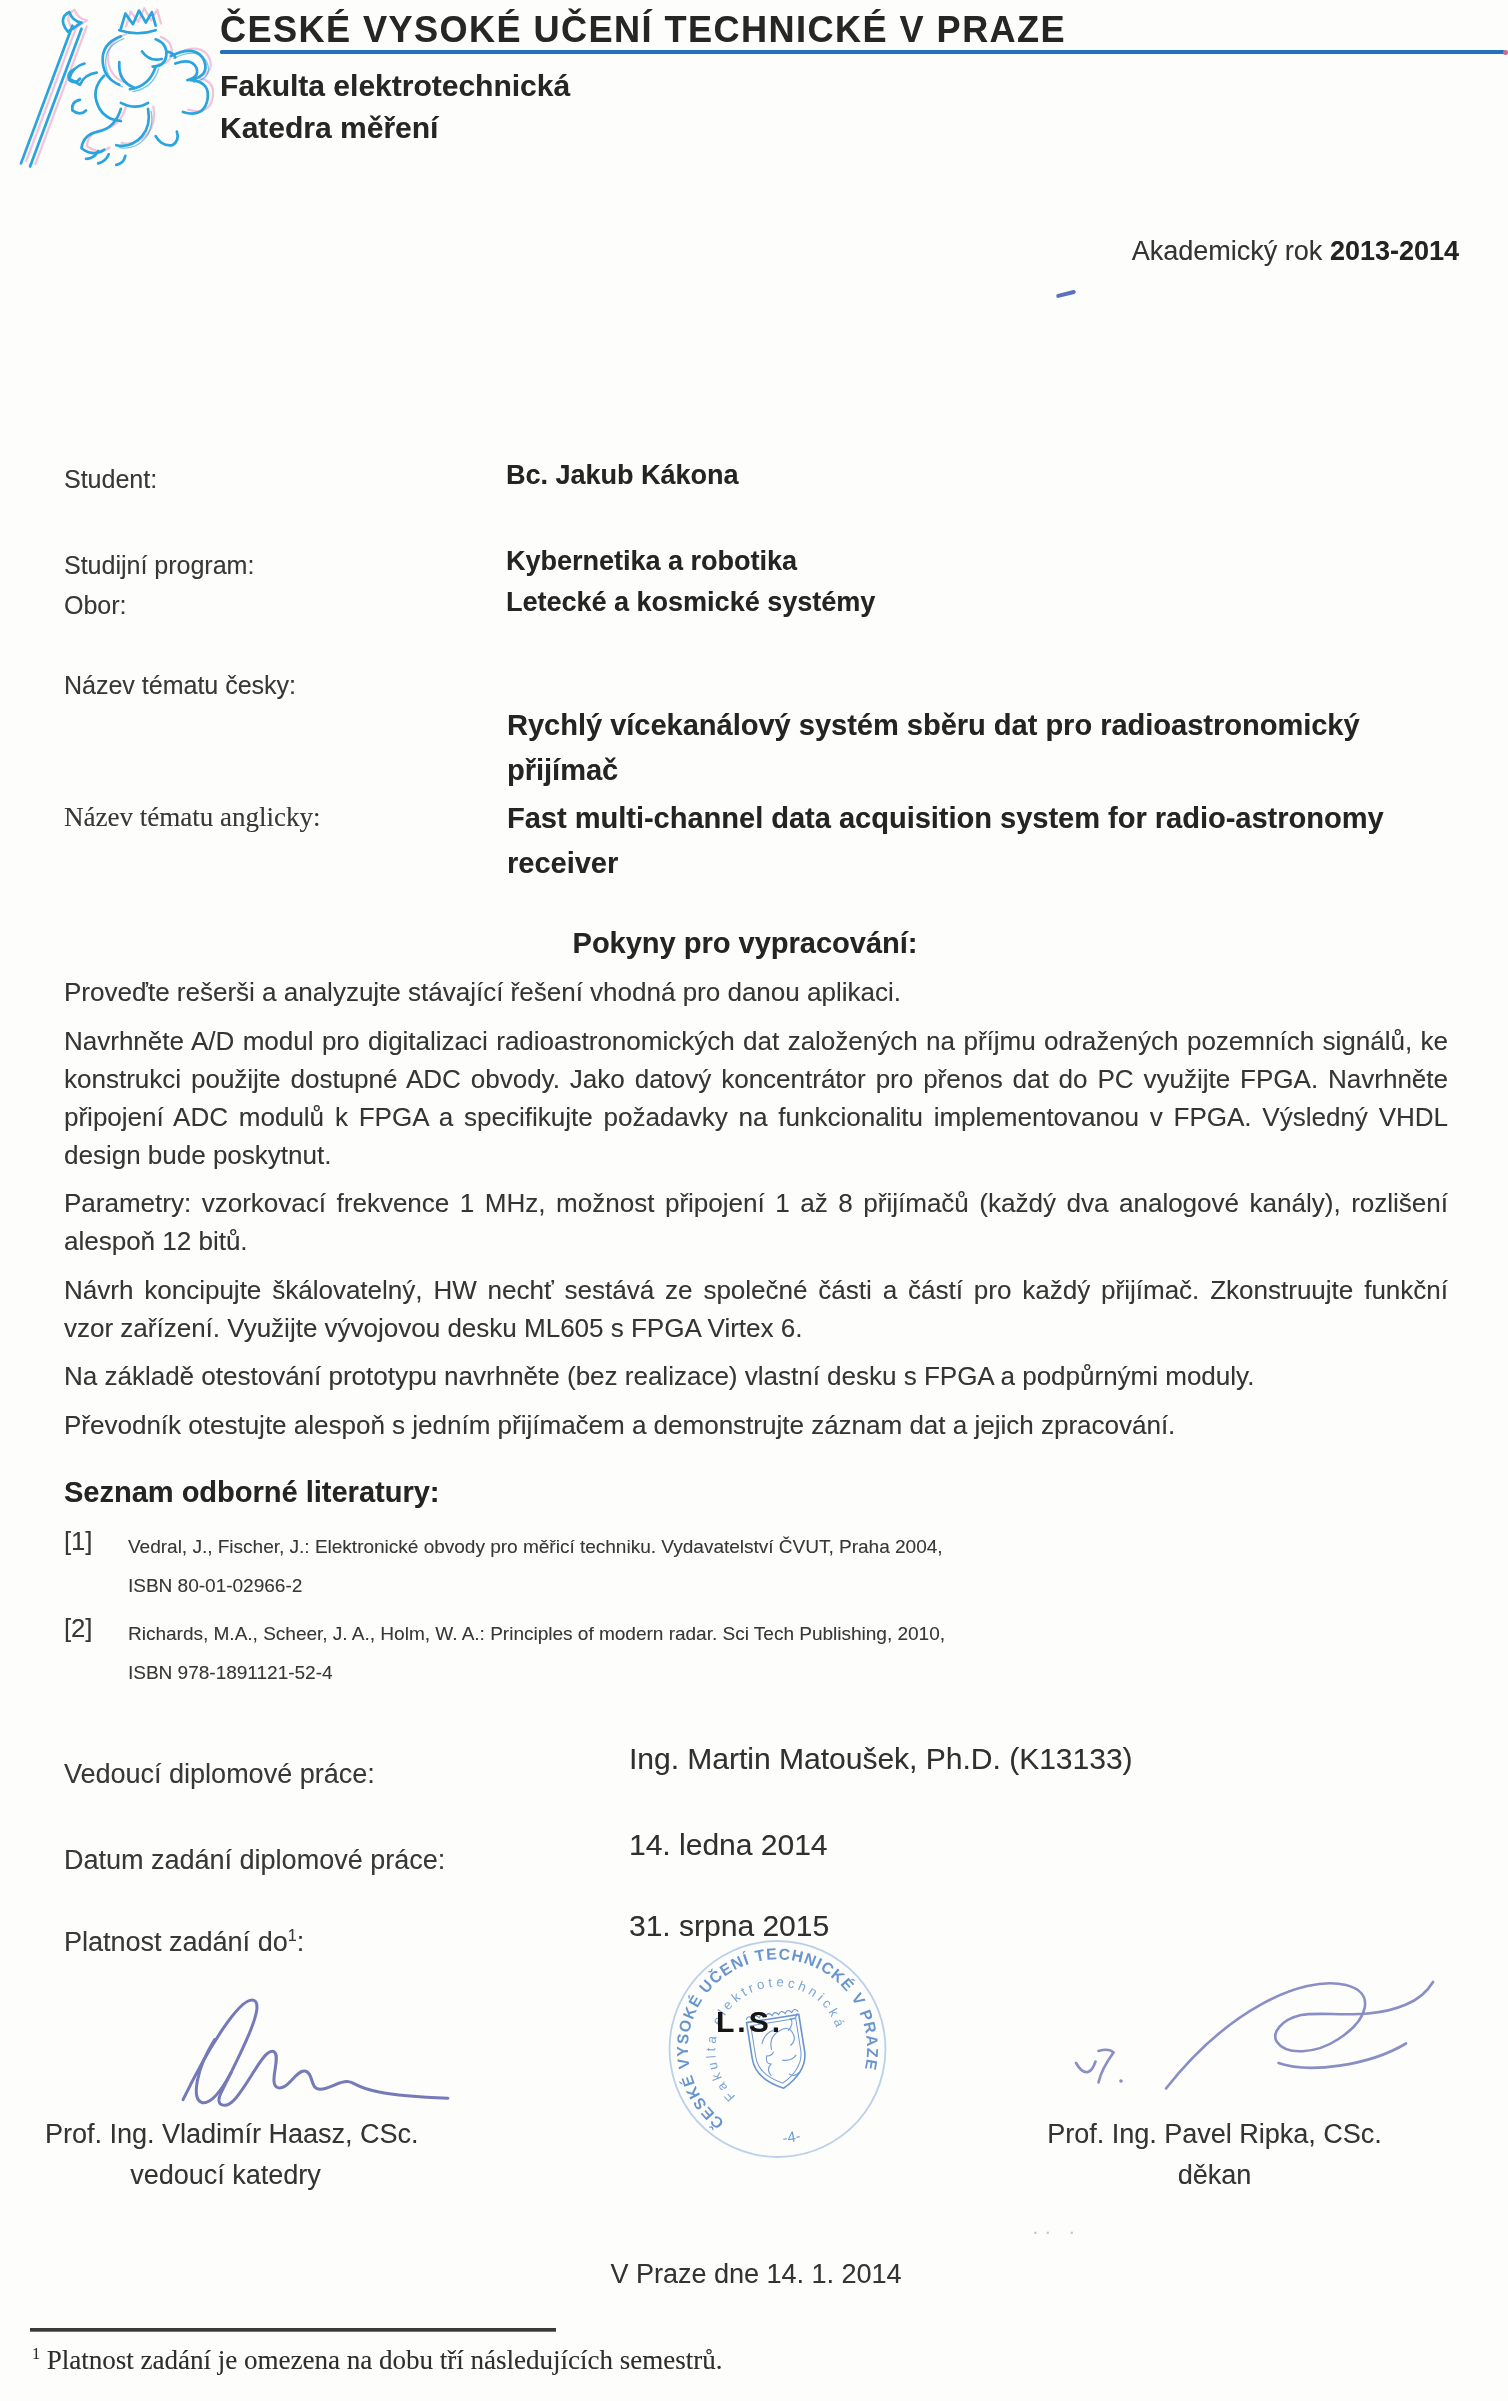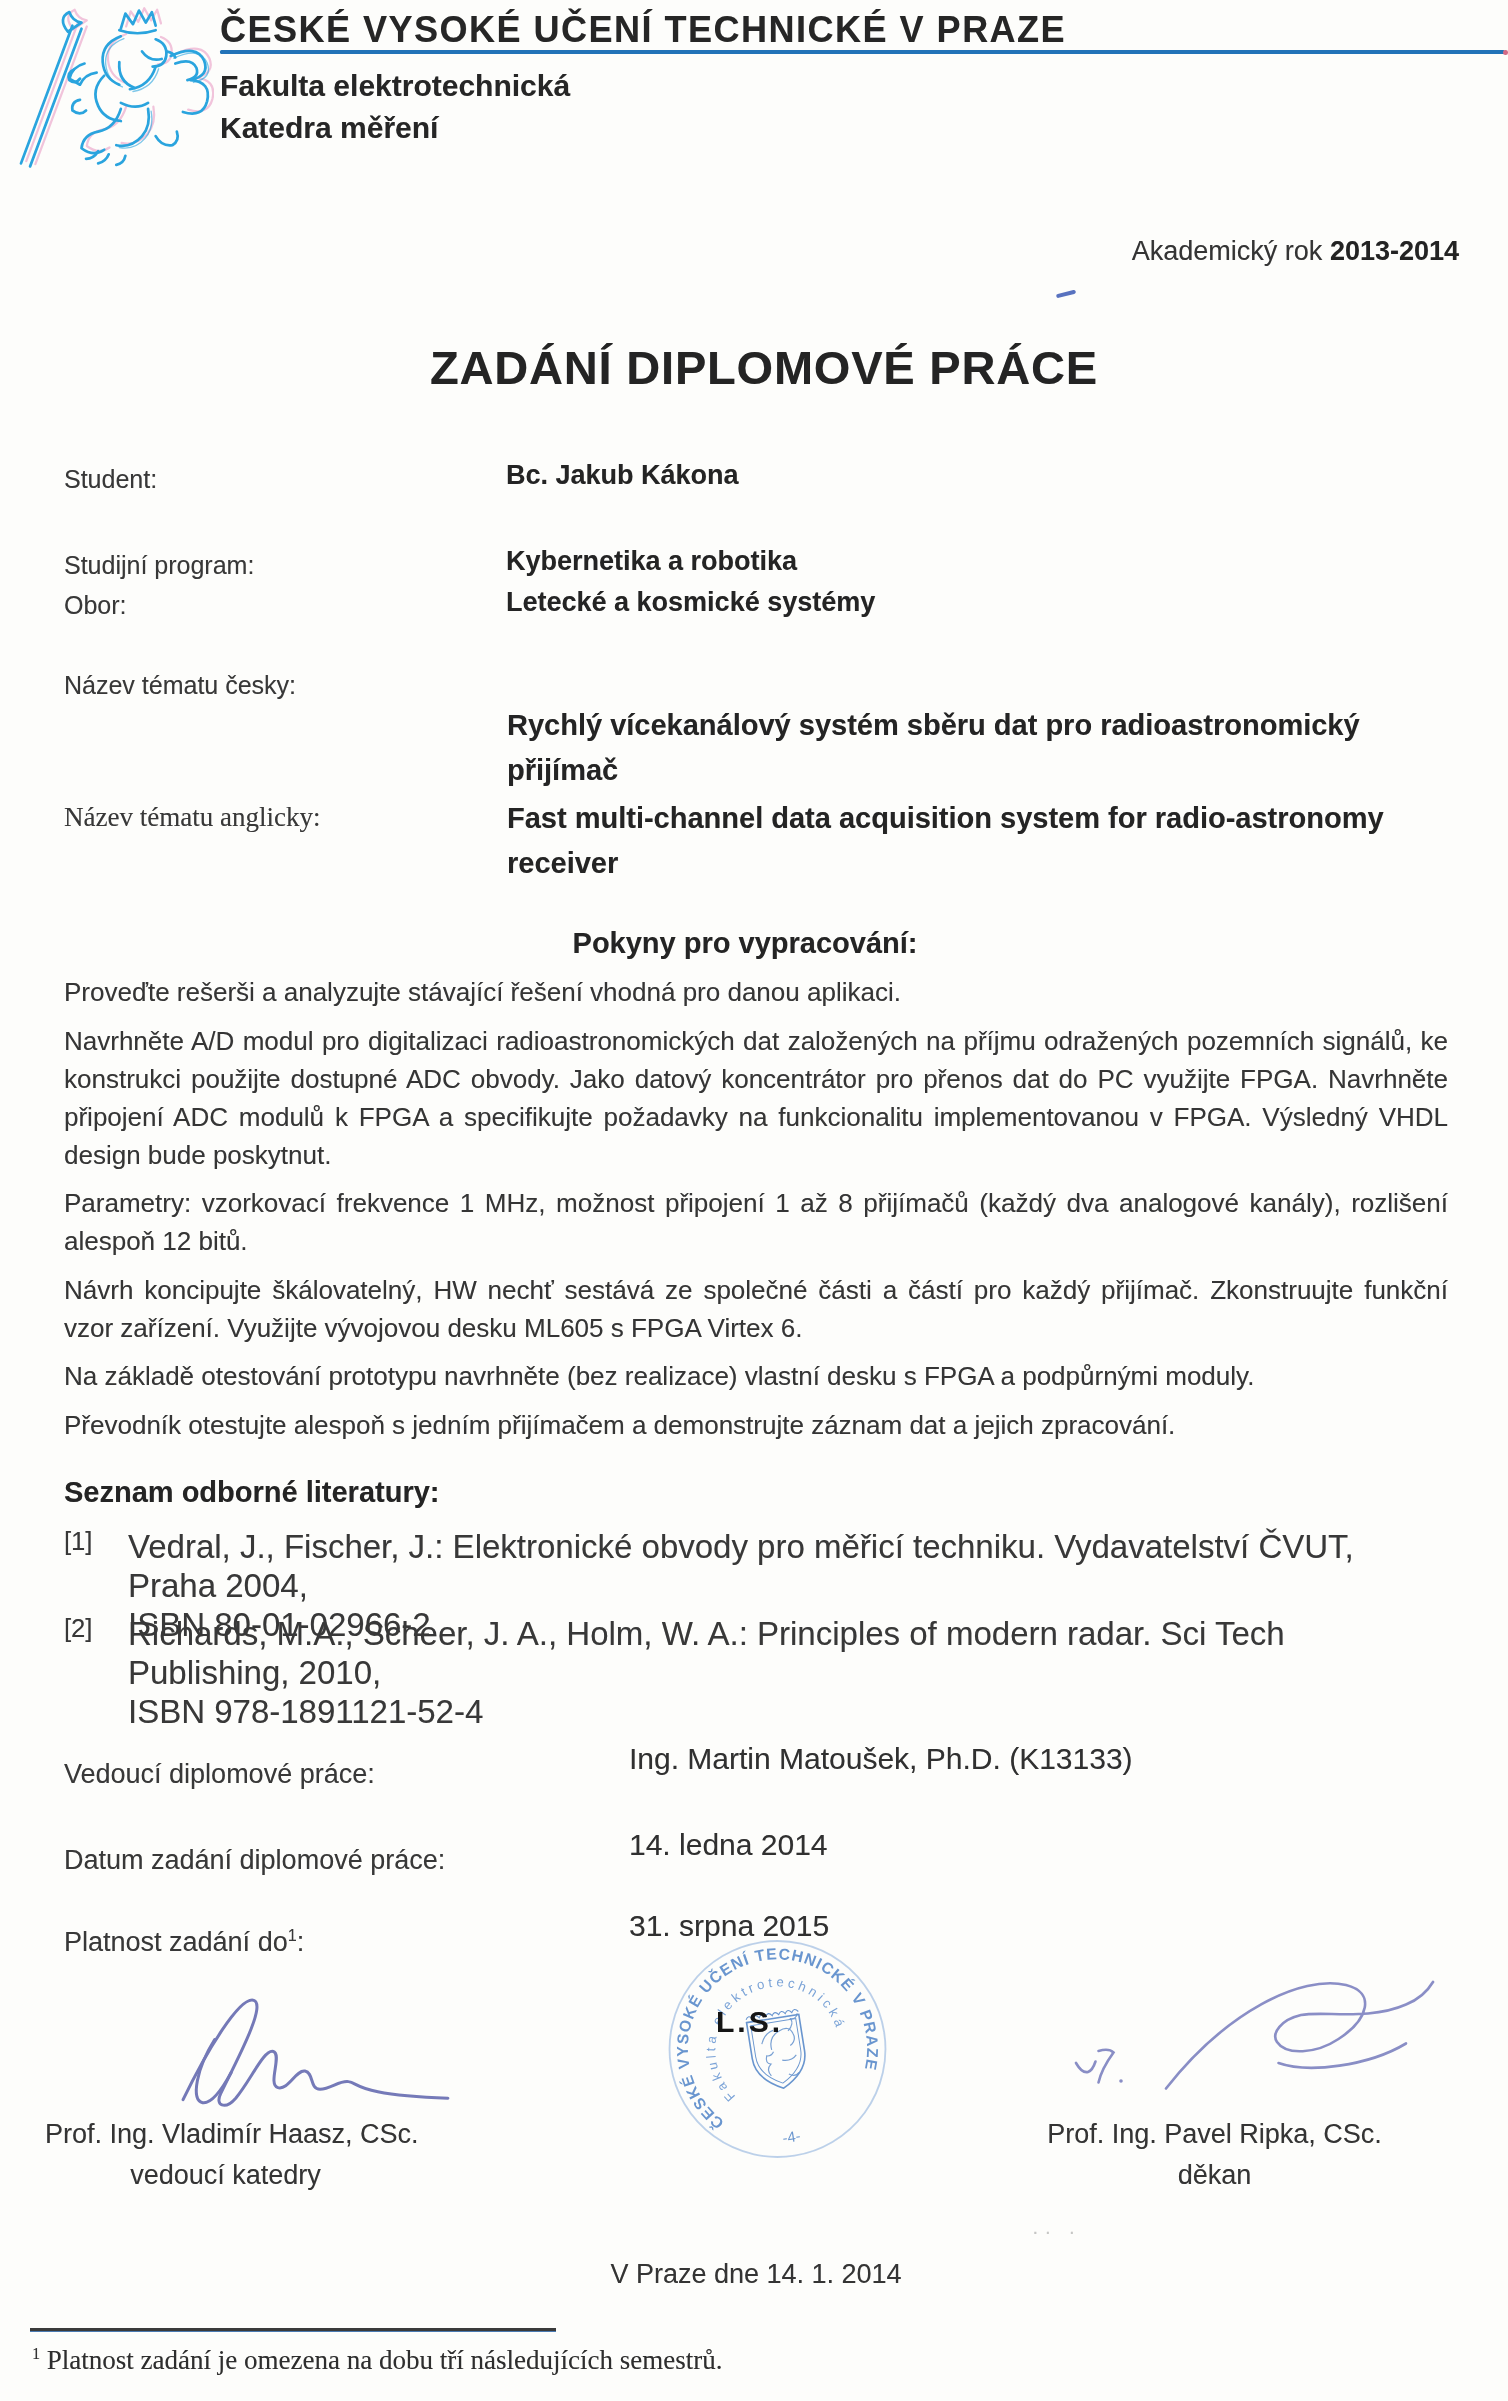--- a/index.html
+++ b/index.html
@@ -26,21 +26,21 @@
   .lbl-serif{font-family:"Liberation Serif", serif; font-size:27px;}
   .val{left:506px; font-size:27px; font-weight:bold; color:#242424; white-space:nowrap;}
   .val-topic{left:507px; width:933px; font-size:29px; font-weight:bold; color:#242424; line-height:45px; white-space:normal;}
   
   .pokyny-head{left:745px; top:927px; transform:translateX(-50%); font-size:29px; font-weight:bold; color:#242424; white-space:nowrap;}
   .guidelines{left:64px; top:973px; width:1384px; font-size:26px; line-height:38px; text-align:justify; color:#353535;}
   .guidelines p{margin:0 0 10.5px 0;}
   
   .lit-head{left:64px; top:1476px; font-size:29px; font-weight:bold; color:#242424;}
   .lit-ref{left:64px; font-size:25.6px; color:#383838;}
-  .lit-text{left:128px; width:1294px; font-size:33px; line-height:39px; color:#383838;}
+  .lit-text{left:128px; width:1294px; font-size:19px; line-height:39px; color:#383838;}
   
   .lbl2{left:64px; font-size:27px; color:#383838; white-space:nowrap;margin-top:16px;}
   .val2{left:629px; font-size:30px; color:#303030; white-space:nowrap;}
   sup{font-size:60%; vertical-align:super;}
   
   .stamp-wrap{left:660px; top:1930px; width:235px; height:238px; transform:rotate(-9deg); text-shadow:none;}
   .ls-label{left:716px; top:2005px; font-size:30px; letter-spacing:3px; color:#151515; font-weight:bold;}
   .sig-left{left:162px; top:1952px; width:316px; height:181px;}
   .sig-right{left:1053px; top:1967px; width:391px; height:150px;}
   .sign-name{font-size:27px; color:#343434; text-align:center; white-space:nowrap;}
@@ -117,21 +117,20 @@
   <div class="abs rule-dot"></div>
   <div class="abs faculty-line">Fakulta elektrotechnická</div>
   <div class="abs dept-line">Katedra měření</div>
 
   <div class="abs acad-year">
     <span>Akademický rok</span>
     <b>2013-2014</b>
   </div>
   <div class="abs ink-mark"></div>
 
-  <div class="abs doc-title">ZADÁNÍ DIPLOMOVÉ PRÁCE</div>
 
   <div class="abs lbl" style="top:465px;">Student:</div>
   <div class="abs val" style="top:460px;">Bc. Jakub Kákona</div>
 
   <div class="abs lbl" style="top:551px;">Studijní program:</div>
   <div class="abs val" style="top:546px;">Kybernetika a robotika</div>
 
   <div class="abs lbl" style="top:591px;">Obor:</div>
   <div class="abs val" style="top:587px;">Letecké a kosmické systémy</div>
 

